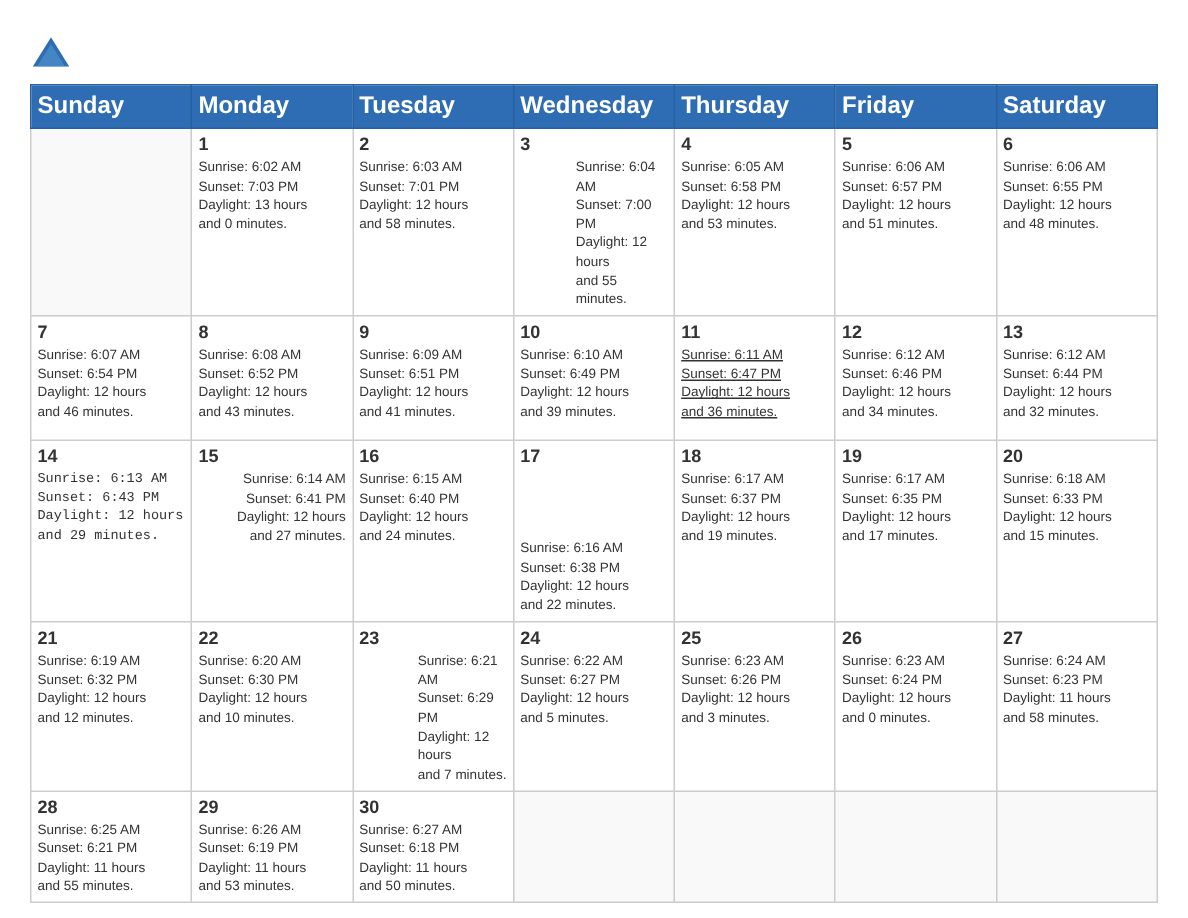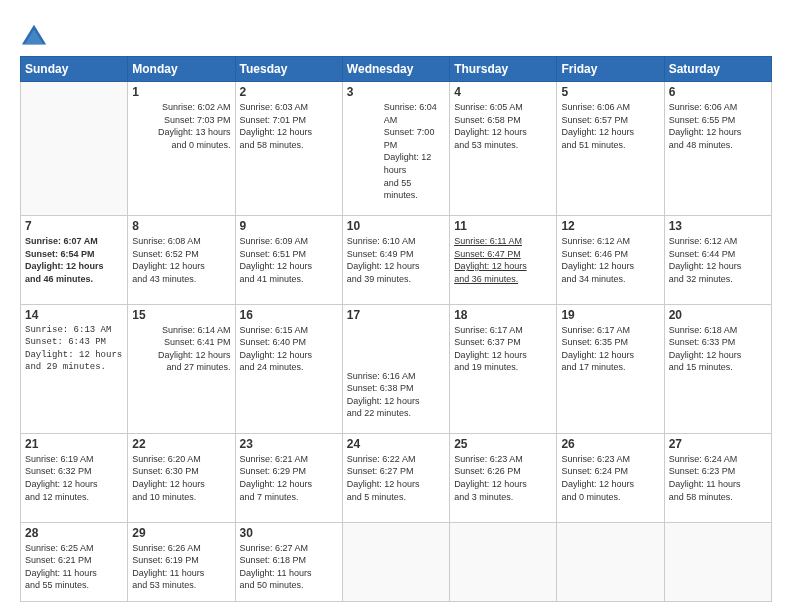--- a/index.html
+++ b/index.html
@@ -64,21 +64,21 @@
     .calendar {
       flex: 1;
       border: 1px solid #ccc;
       border-collapse: collapse;
       width: 100%;
       table-layout: fixed;
     }
     .calendar th {
       background: #2e6db4;
       color: #fff;
-      font-size: 12px;
+      font-size: 16px;
       font-weight: bold;
       padding: 5px 4px;
       border: 1px solid #2560a0;
       text-align: left;
       margin-left: 45px;
     }
     .calendar td {
       border: 1px solid #ccc;
       vertical-align: top;
       padding: 3px 4px;
@@ -139,21 +139,21 @@
         <th>Thursday</th>
         <th>Friday</th>
         <th>Saturday</th>
       </tr>
     </thead>
     <tbody id="calendar-body">
     <tr class="week-row">
           <td class="empty-cell"></td>
           <td>
             <span class="day-num">1</span>
-            <div class="day-info" style="white-space: pre-line; text-align: right;">Sunrise: 6:02 AM
+            <div class="day-info" style="white-space: pre-line;">Sunrise: 6:02 AM
 Sunset: 7:03 PM
 Daylight: 13 hours
 and 0 minutes.</div>
           </td>
           <td>
             <span class="day-num">2</span>
             <div class="day-info" style="white-space: pre-line;">Sunrise: 6:03 AM
 Sunset: 7:01 PM
 Daylight: 12 hours
 and 58 minutes.</div>
@@ -183,21 +183,21 @@
             <span class="day-num">6</span>
             <div class="day-info" style="white-space: pre-line;">Sunrise: 6:06 AM
 Sunset: 6:55 PM
 Daylight: 12 hours
 and 48 minutes.</div>
           </td>
         </tr>
         <tr class="week-row">
           <td>
             <span class="day-num">7</span>
-            <div class="day-info" style="white-space: pre-line; font-weight: bold;">Sunrise: 6:07 AM
+            <div class="day-info" style="white-space: pre-line;">Sunrise: 6:07 AM
 Sunset: 6:54 PM
 Daylight: 12 hours
 and 46 minutes.</div>
           </td>
           <td>
             <span class="day-num">8</span>
             <div class="day-info" style="white-space: pre-line;">Sunrise: 6:08 AM
 Sunset: 6:52 PM
 Daylight: 12 hours
 and 43 minutes.</div>
@@ -299,21 +299,21 @@
           </td>
           <td>
             <span class="day-num">22</span>
             <div class="day-info" style="white-space: pre-line;">Sunrise: 6:20 AM
 Sunset: 6:30 PM
 Daylight: 12 hours
 and 10 minutes.</div>
           </td>
           <td>
             <span class="day-num">23</span>
-            <div class="day-info" style="white-space: pre-line;">Sunrise: 6:21 AM
+            <div class="day-info" style="white-space: pre-line; margin-left: 39px;">Sunrise: 6:21 AM
 Sunset: 6:29 PM
 Daylight: 12 hours
 and 7 minutes.</div>
           </td>
           <td>
             <span class="day-num">24</span>
             <div class="day-info" style="white-space: pre-line;">Sunrise: 6:22 AM
 Sunset: 6:27 PM
 Daylight: 12 hours
 and 5 minutes.</div>

